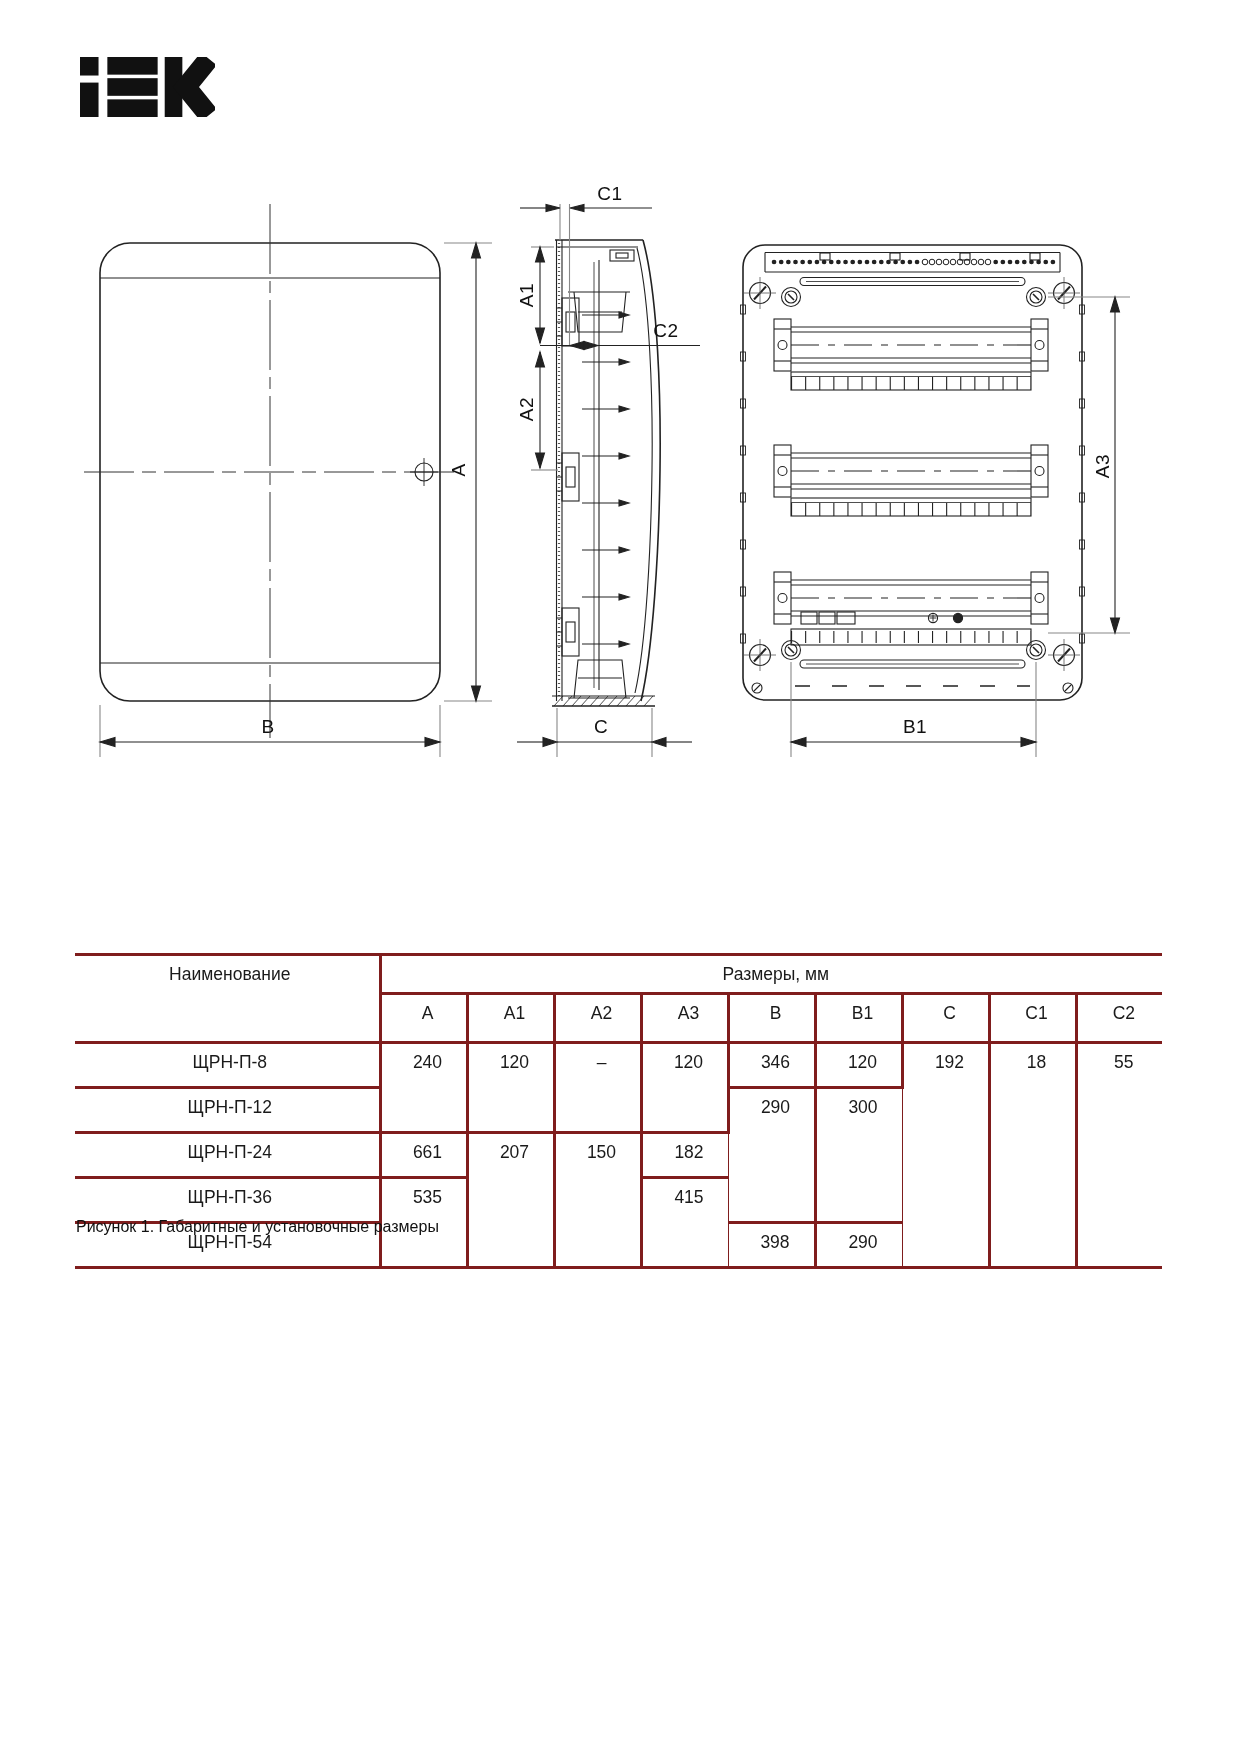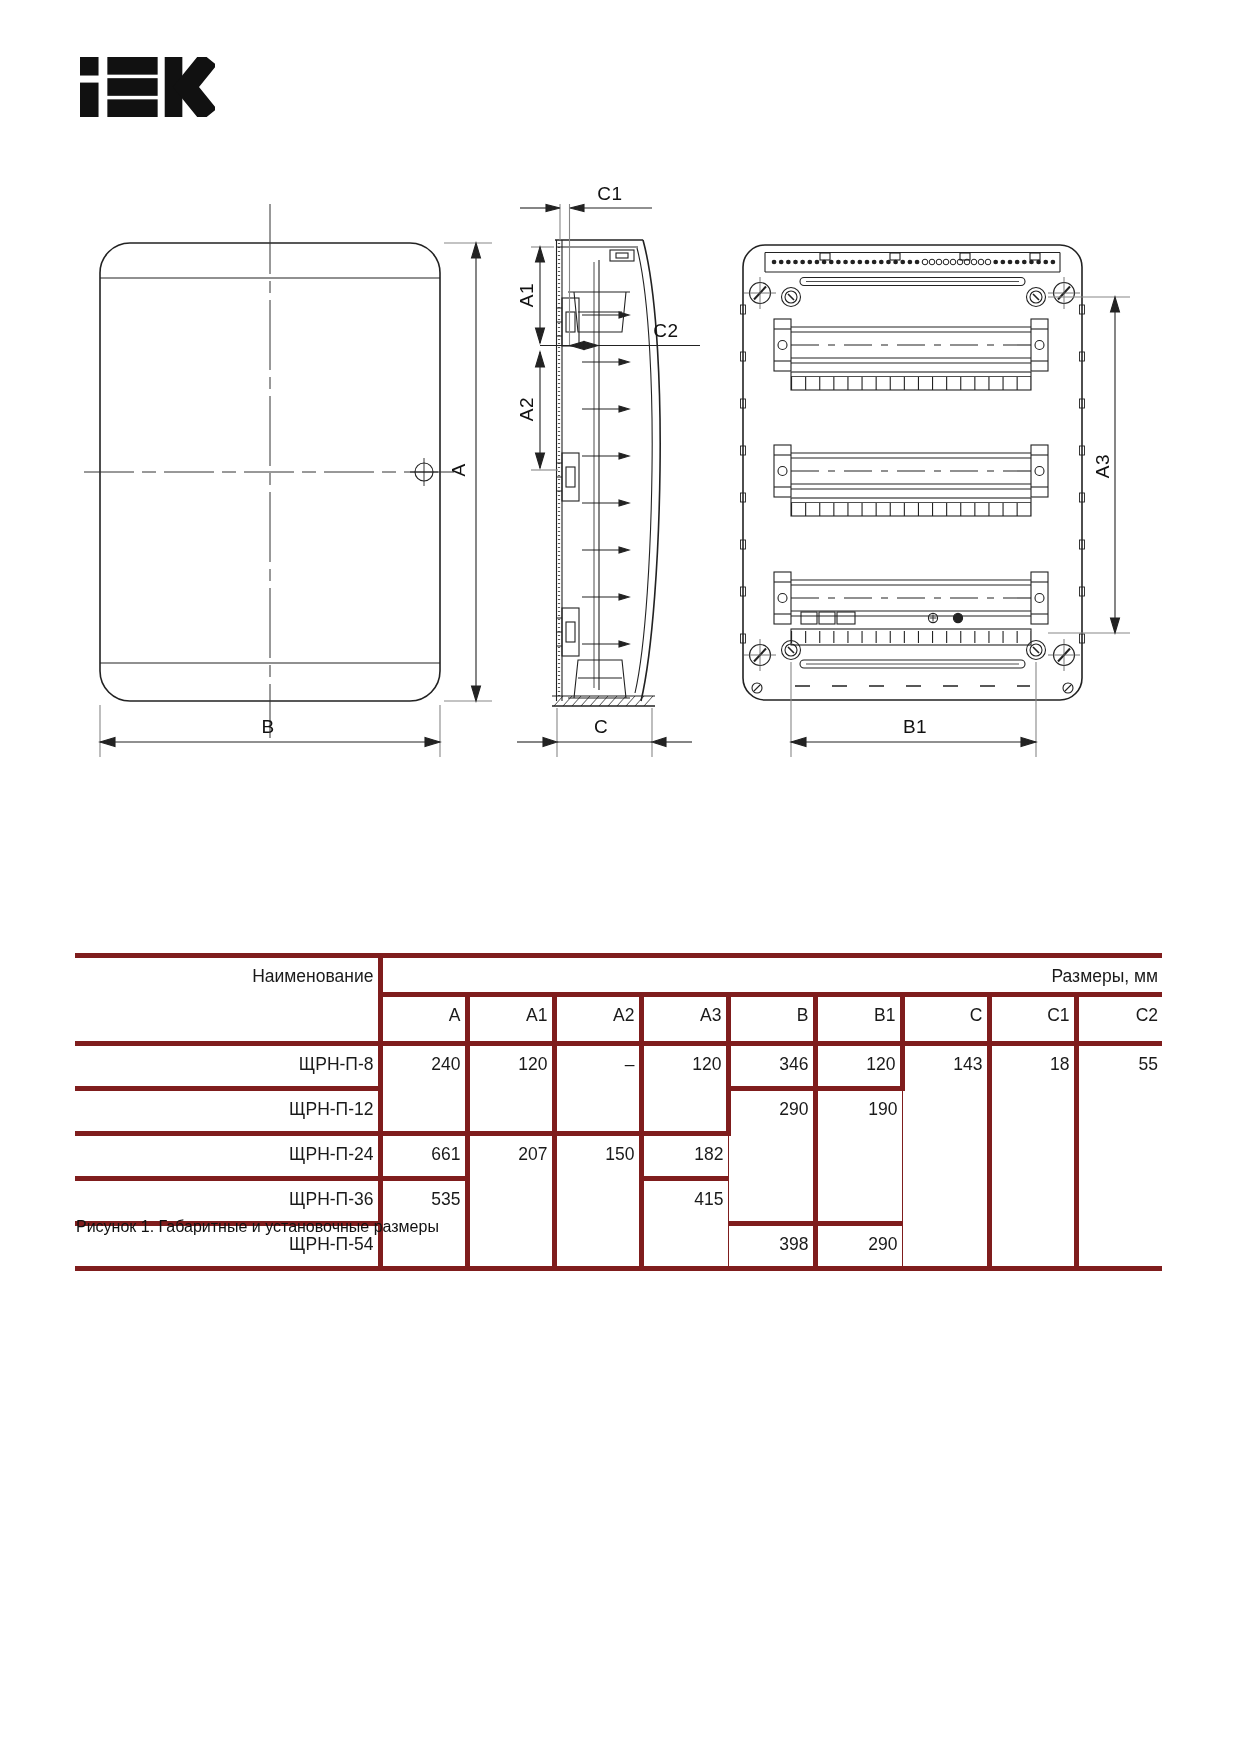--- a/index.html
+++ b/index.html
@@ -9,22 +9,22 @@
   .drawing{position:absolute;left:0;top:0;}
   .dim-label{position:absolute;transform:translate(-50%,-50%);font-size:19px;color:#111;
              white-space:nowrap;letter-spacing:.5px;}
   .dim-label.rot{transform:translate(-50%,-50%) rotate(-90deg);}
   
   .tblwrap{position:absolute;left:75px;top:953px;width:1086px;}
   table.dims{border-collapse:collapse;table-layout:fixed;width:1086px;
              border-top:2px solid #8c8c8c;border-bottom:2px solid #8c8c8c;
              font-size:17.5px;color:#1a1a1a;}
   table.dims th, table.dims td{
-      border:5px solid #7f1d1d;border-left-width:1px;
-      font-weight:400;text-align:right;vertical-align:top;
+      border:3px solid #7f1d1d;border-left-width:1px;
+      font-weight:400;text-align:center;vertical-align:top;
       padding:8px 4px 0 12px;height:36px;box-sizing:border-box;}
   table.dims .name-col{padding-left:10px;}
   table.dims tr > *:first-child{border-left:none;}
   table.dims tr > *:last-child{border-right:none;}
   table.dims thead tr.r1 th{height:39px;}
   table.dims thead tr.r2 th{height:49px;}
   table.dims tbody td{height:45px;}
   .caption{position:absolute;left:76px;top:1218px;font-size:16px;color:#111;}
 </style>
 </head>
@@ -406,28 +406,28 @@
       </thead>
       <tbody id="table-body">
           <tr>
             <td class="name-col">ЩРН-П-8</td>
             <td rowspan="2">240</td>
             <td rowspan="2">120</td>
             <td rowspan="2">–</td>
             <td rowspan="2">120</td>
             <td>346</td>
             <td>120</td>
-            <td rowspan="5">143</td>
+            <td rowspan="5">192</td>
             <td rowspan="5">18</td>
             <td rowspan="5">55</td>
           </tr>
           <tr>
             <td class="name-col">ЩРН-П-12</td>
             <td rowspan="3">290</td>
-            <td rowspan="3">190</td>
+            <td rowspan="3">300</td>
           </tr>
           <tr>
             <td class="name-col">ЩРН-П-24</td>
             <td>661</td>
             <td rowspan="3">207</td>
             <td rowspan="3">150</td>
             <td>182</td>
           </tr>
           <tr>
             <td class="name-col">ЩРН-П-36</td>

